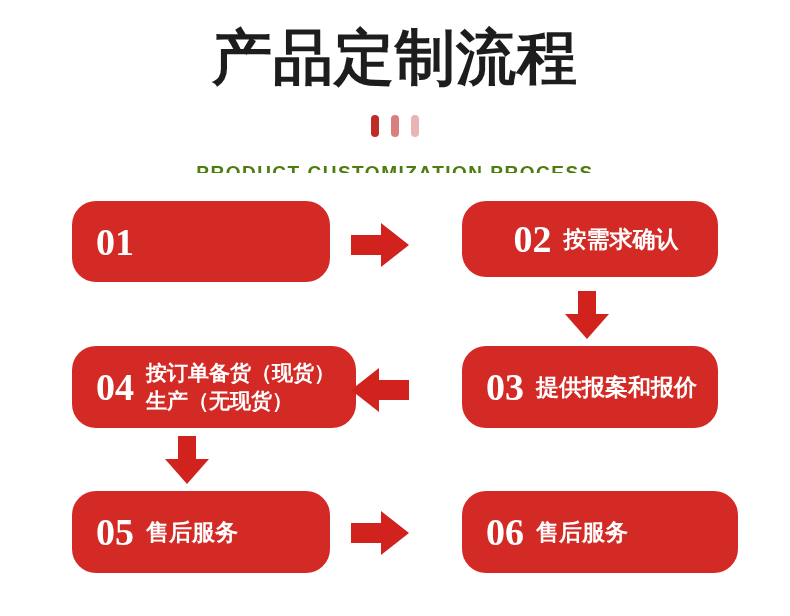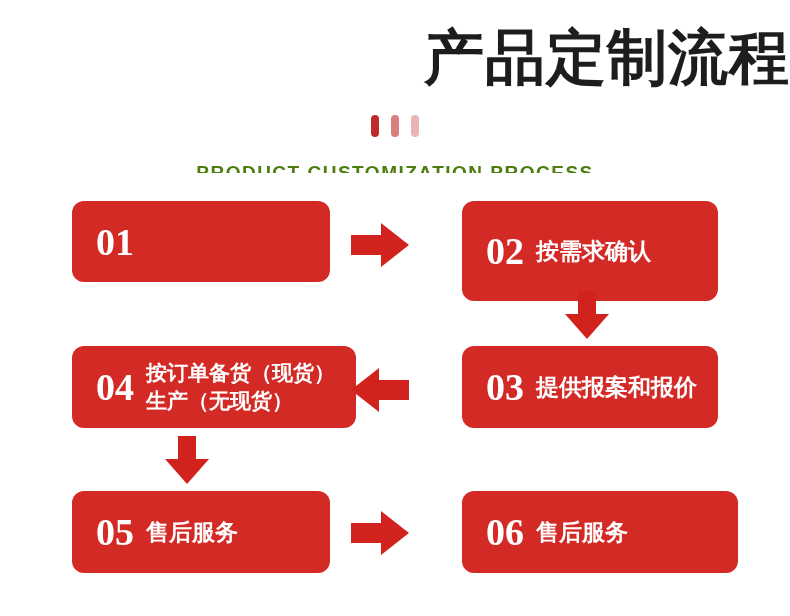--- a/index.html
+++ b/index.html
@@ -6,21 +6,21 @@
   .canvas{
     position:relative;
     width:790px;height:616px;
     background:#ffffff;
     overflow:hidden;
     font-family:"Liberation Sans", sans-serif;
   }
   
   .page-title{
     position:absolute;top:18px;left:0;width:100%;
-    margin:0;text-align:right;
+    margin:0;text-align:center;
     font-size:60px;font-weight:900;letter-spacing:1px;
     color:var(--title_black,#1d1d1d);
     font-family:"Liberation Sans", sans-serif;
   }
   .accent-bars{
     position:absolute;top:115px;left:50%;transform:translateX(-50%);
     display:flex;gap:12px;
   }
   .accent-bar{
     width:8px;height:22px;border-radius:4px;
@@ -35,39 +35,39 @@
   .subtitle-clip span{
     display:inline-block;
     font-size:19px;font-weight:700;letter-spacing:1.5px;
     line-height:1;color:#4d7c0f;
     white-space:nowrap;
   }
   
   .step-box{
     position:absolute;
     background:var(--box_red,#d42a26);
-    border-radius:12px;
+    border-radius:24px;
     color:#ffffff;
     display:flex;align-items:center;
     padding:0 12px 0 24px;box-sizing:border-box;
   }
   .step-num{
     font-family:"Liberation Serif", serif;
     font-weight:700;font-size:38px;line-height:1;
     flex:0 0 auto;
     margin-right:12px;
   }
   .step-label{
     font-weight:700;font-size:23px;line-height:1.32;
     white-space:nowrap;
   }
   .step-label .line{display:block;}
   .step-label .line:empty{display:none;}
   .pos-01{left:72px;top:201px;width:258px;height:81px;}
-  .pos-02{left:462px;top:201px;width:256px;height:100px;}
+  .pos-02{left:462px;top:201px;width:256px;height:76px;justify-content:center;}
   .pos-03{left:462px;top:346px;width:256px;height:82px;}
   .pos-04{left:72px;top:346px;width:284px;height:82px;}
   .pos-05{left:72px;top:491px;width:258px;height:82px;}
   .pos-06{left:462px;top:491px;width:276px;height:82px;}
   .pos-04 .step-label{font-size:21px;}
   
   .flow-arrow{position:absolute;display:block;}
   .arr-1{left:351px;top:223px;}
   .arr-2{left:565px;top:291px;}
   .arr-3{left:351px;top:368px;}

